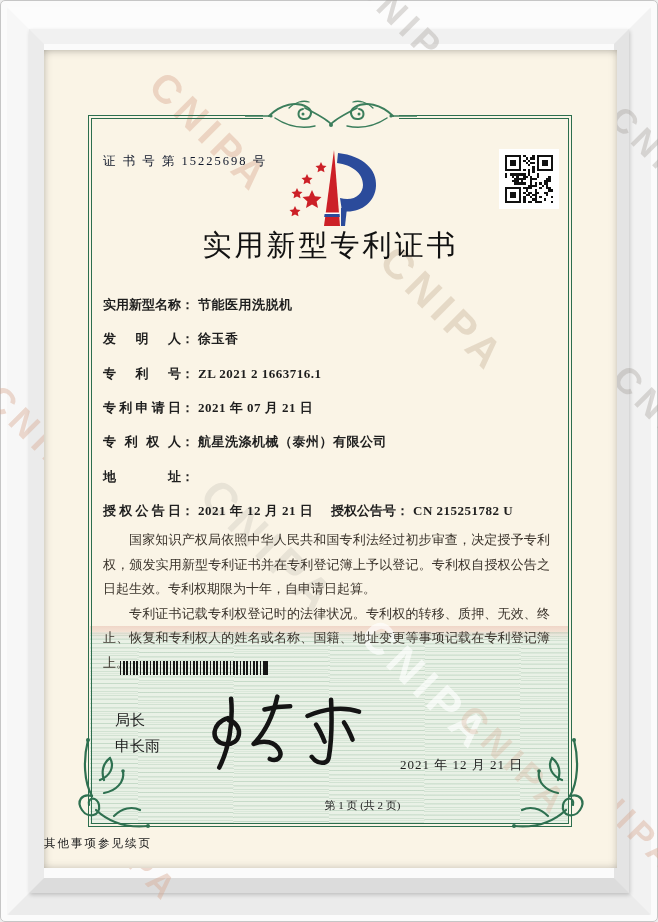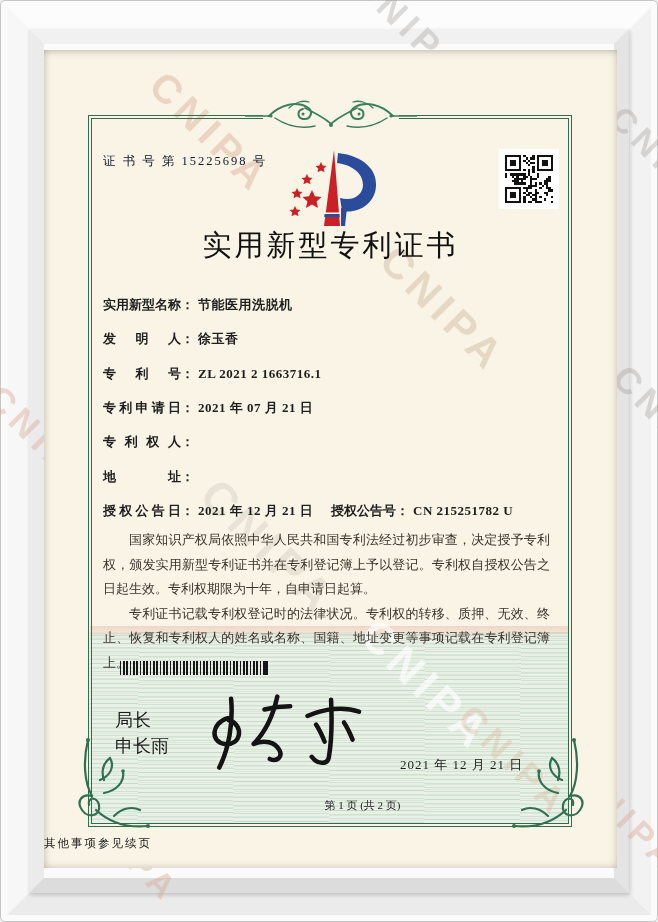--- a/index.html
+++ b/index.html
@@ -62,21 +62,21 @@
   .fcolon{margin:0 4px 0 0;}
   .fvalue{letter-spacing:.5px;}
   .pair2{position:absolute;left:228px;display:flex;align-items:center;}
   .pair2 .flabel{width:65px;}
 
   .body-text{position:absolute;left:59px;top:478px;width:447px;font-size:13px;line-height:24.5px;
     color:#3a332b;text-align:justify;}
   .body-text p{margin:0;text-indent:2em;}
 
   .barcode{position:absolute;left:76px;top:611px;width:148px;height:14px;}
-  .signer{position:absolute;left:71px;top:657px;font-size:18px;color:#1c1c1c;line-height:26px;}
+  .signer{position:absolute;left:71px;top:657px;font-size:15px;color:#1c1c1c;line-height:26px;}
   .signature{position:absolute;left:148px;top:638px;width:190px;height:86px;}
   .issue-date{position:absolute;left:356px;top:706px;font-size:13px;letter-spacing:1px;color:#1c1c1c;}
   .page-info{position:absolute;left:0;top:748px;width:100%;text-align:center;font-size:11px;color:#222;padding-left:32px;}
   .footer-note{position:absolute;left:0;top:786px;width:100%;text-align:left;font-size:11.5px;
     color:#222;letter-spacing:2px;}
 </style>
 </head>
 <body>
 
 <div class="stage">
@@ -405,20 +405,21 @@
             <span class="fvalue">ZL 2021 2 1663716.1</span>
         </div>
         <div class="frow">
           <span class="flabel">专利申请日</span>
             <span class="fcolon">：</span>
             <span class="fvalue">2021 年 07 月 21 日</span>
         </div>
         <div class="frow">
           <span class="flabel">专利权人</span>
             <span class="fcolon">：</span>
+            <span class="fvalue">航星洗涤机械（泰州）有限公司</span>
         </div>
         <div class="frow">
           <span class="flabel">地址</span>
             <span class="fcolon">：</span>
         </div>
         <div class="frow">
           <span class="flabel">授权公告日</span>
             <span class="fcolon">：</span>
             <span class="fvalue">2021 年 12 月 21 日</span>
           <span class="pair2">

